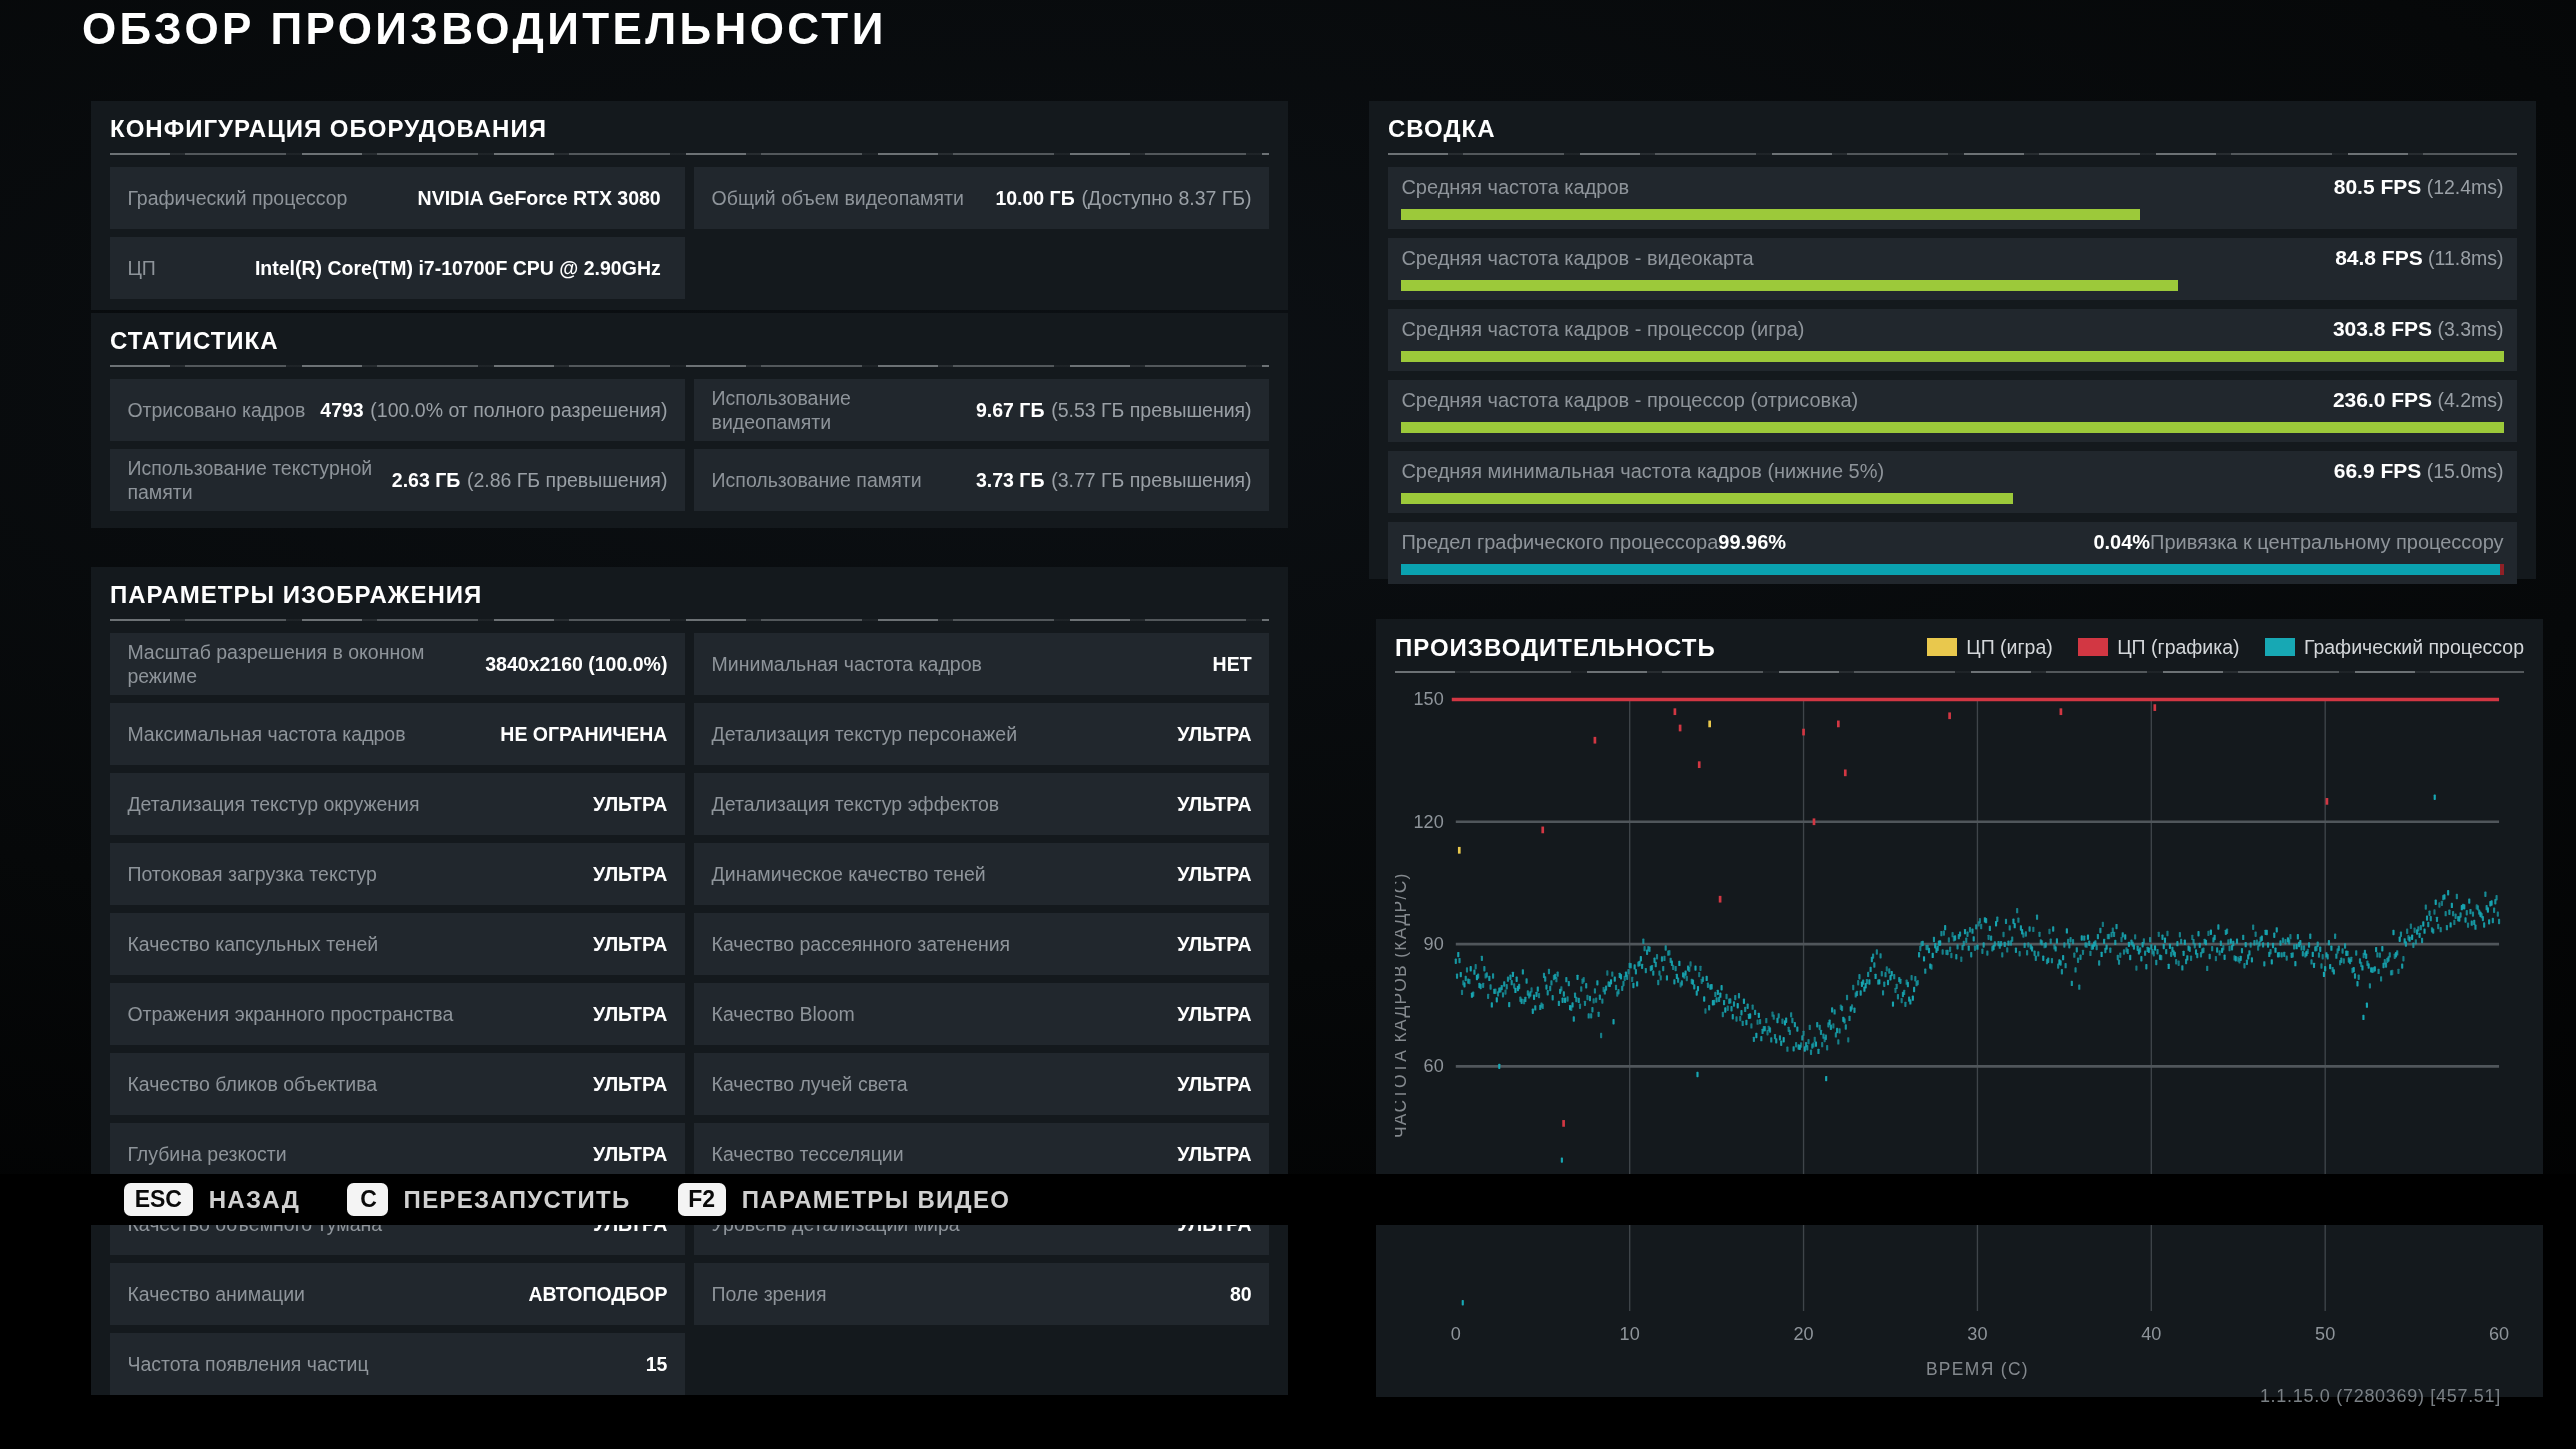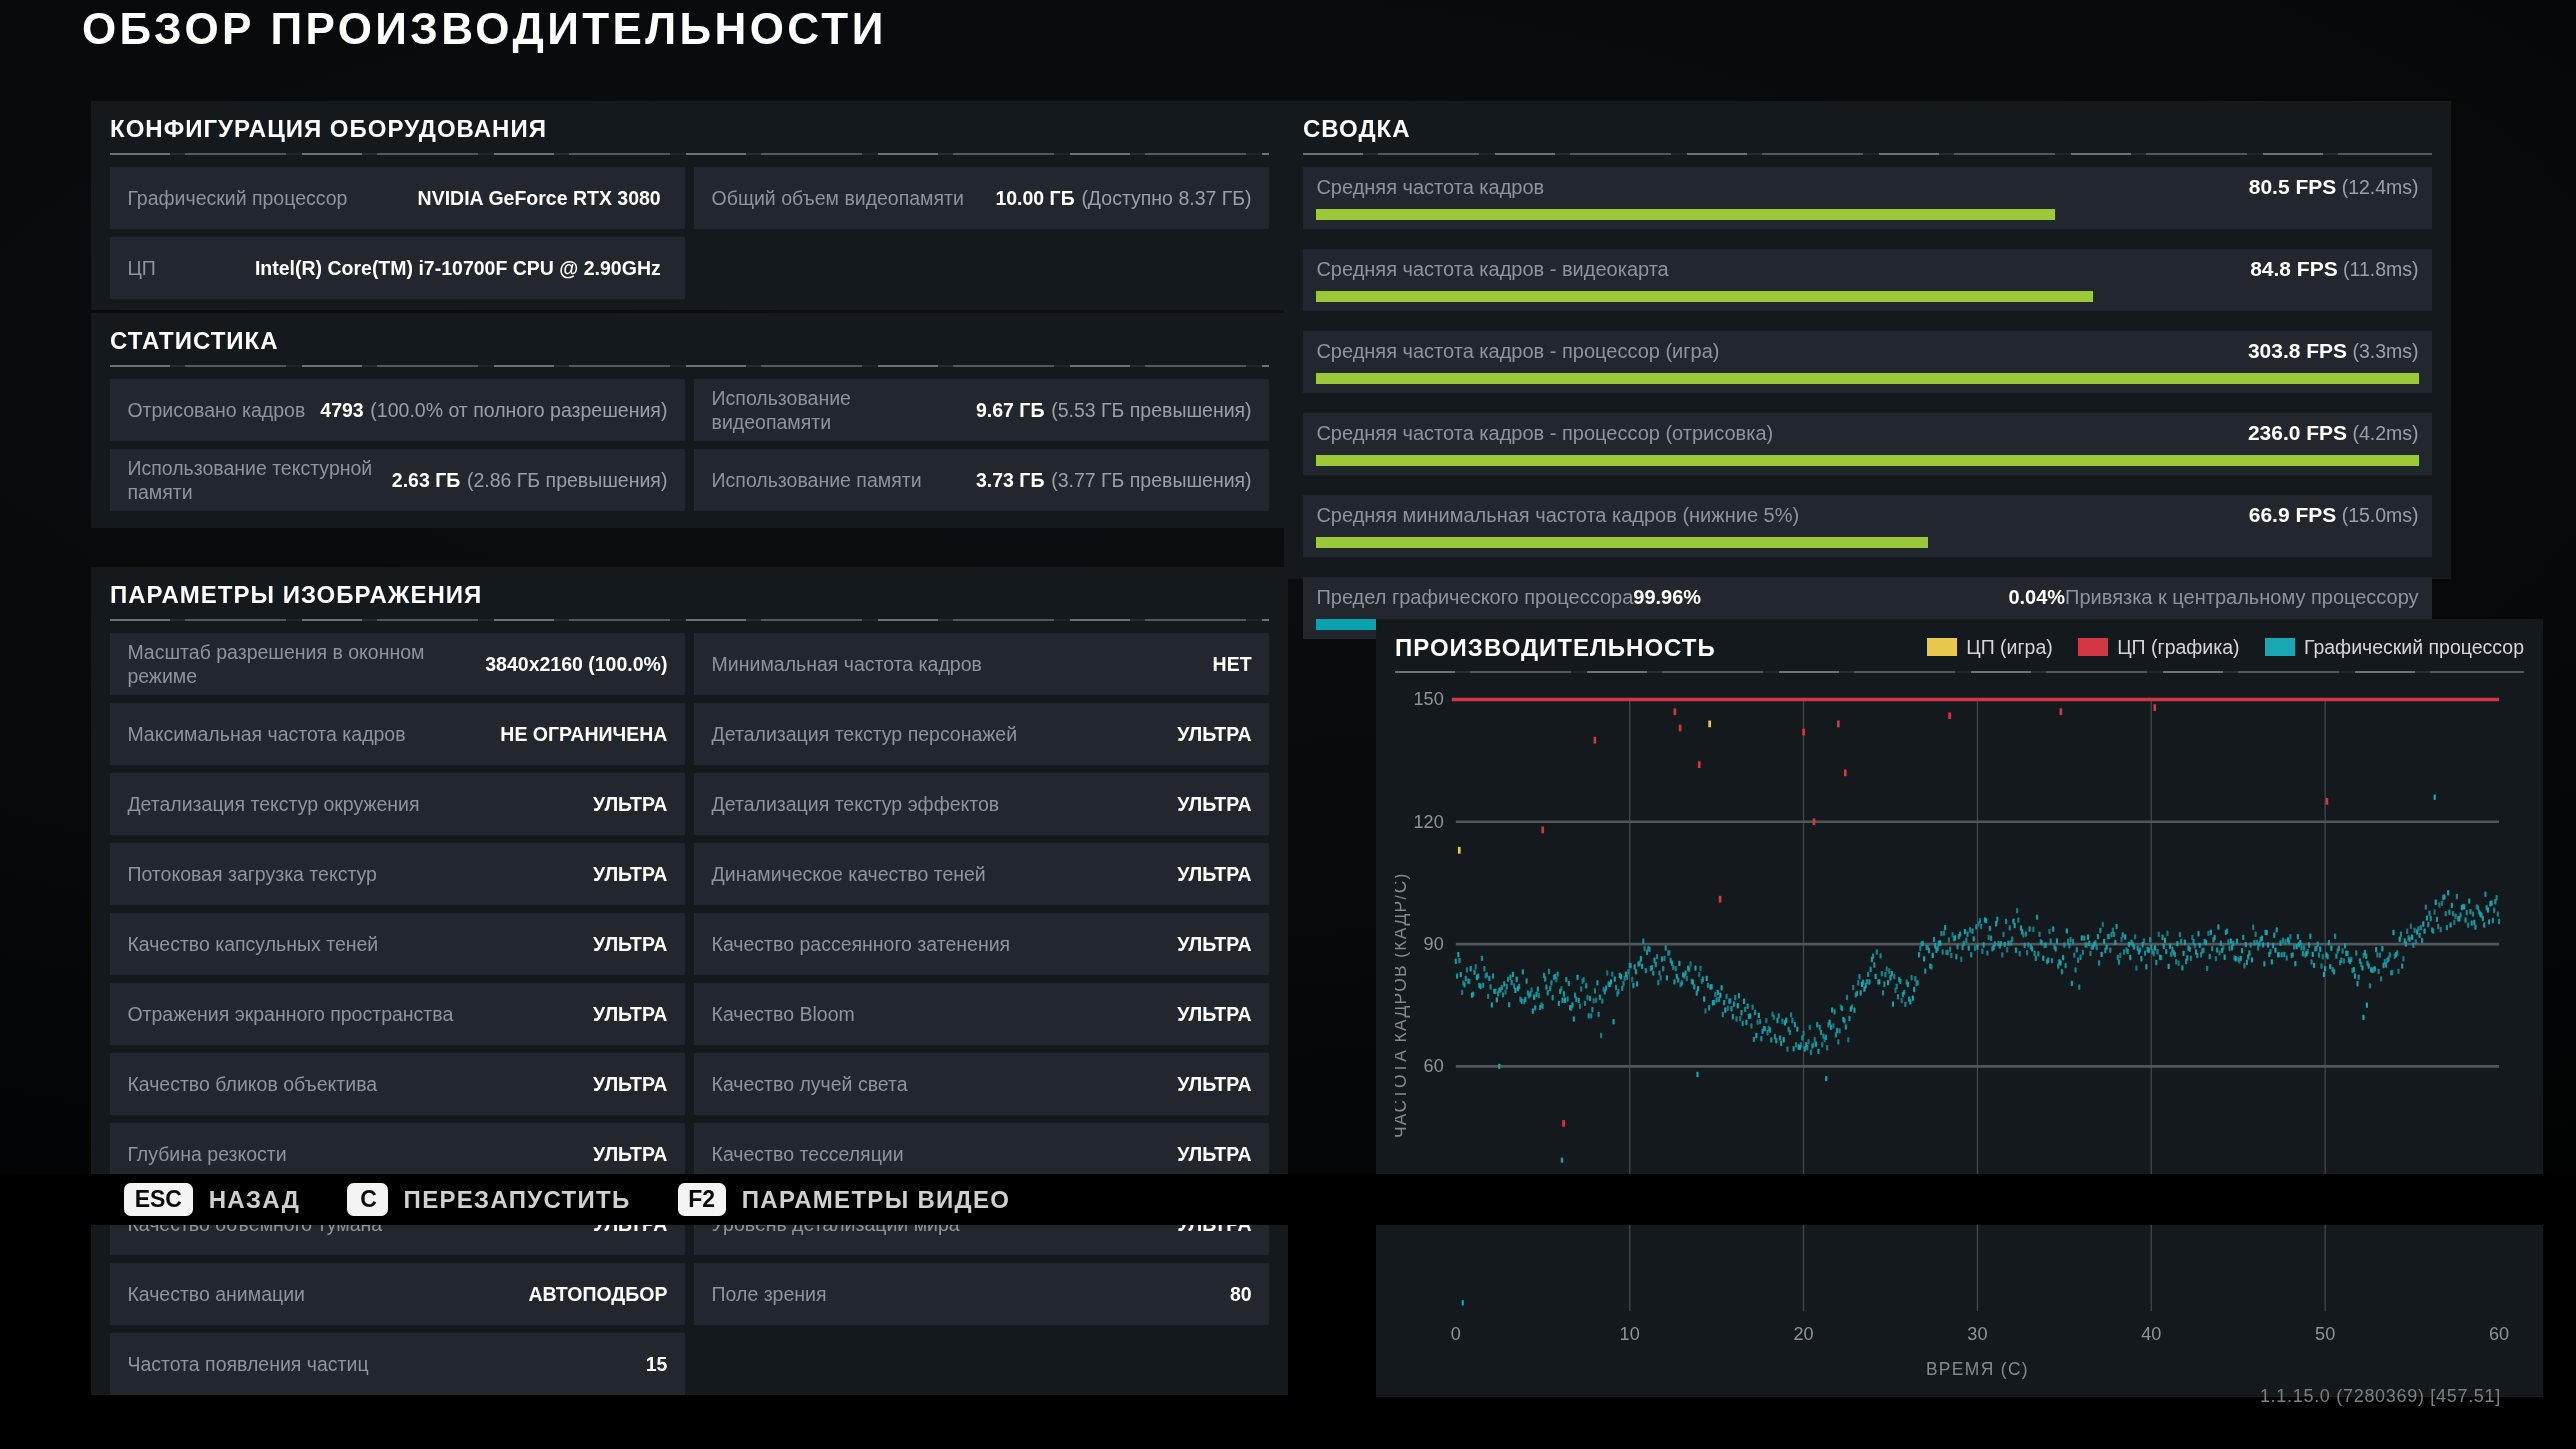--- a/index.html
+++ b/index.html
@@ -11,21 +11,21 @@
   .panel h2{margin:0;color:#fff;font-size:24px;font-weight:bold;letter-spacing:1px;line-height:31px;white-space:nowrap;}
   .rule{height:2px;margin-top:9.4px;margin-bottom:12px;opacity:.8;
     background:repeating-linear-gradient(90deg,rgba(150,155,158,.85) 0 60px,rgba(150,155,158,.18) 60px 75px,rgba(150,155,158,.6) 75px 176px,rgba(150,155,158,.1) 176px 192px);}
   .grid2{display:grid;grid-template-columns:1fr 1fr;gap:8px 9.4px;}
   .cell{background:#21272d;min-height:62px;box-sizing:border-box;padding:6.7px 17.4px;
     display:flex;align-items:center;gap:9.4px;}
   .lbl{color:#8e949a;font-size:19.5px;line-height:24px;}
   .val{margin-left:auto;text-align:right;white-space:nowrap;color:#fff;font-size:19.5px;font-weight:bold;}
   .val .note{color:#9aa0a6;font-weight:normal;margin-left:6.7px;}
   
-  .sumrow{background:#21272d;height:62px;box-sizing:border-box;padding:8px 13.4px 9.4px 13.4px;margin-bottom:20px;
+  .sumrow{background:#21272d;height:62px;box-sizing:border-box;padding:8px 13.4px 9.4px 13.4px;margin-bottom:9px;
     display:flex;flex-direction:column;}
   .sumline{display:flex;align-items:baseline;}
   .sumline .lbl{font-size:20px;}
   .sumline .fps{margin-left:auto;color:#fff;font-size:21px;font-weight:bold;white-space:nowrap;}
   .sumline .ms{color:#9aa0a6;font-weight:normal;font-size:19.5px;margin-left:5.4px;}
   .bartrack{margin-top:auto;width:100%;height:11.4px;display:flex;}
   .barfill{height:11.4px;background:#9cc93a;}
   .gpulabelwrap{display:flex;align-items:baseline;width:100%;}
   .white-strong{color:#fff;font-weight:bold;font-size:20px;}
   .bound-bar{margin-top:auto;width:100%;height:11.4px;display:flex;}
@@ -211,21 +211,21 @@
           <span class="val"><b>80</b></span>
         </div>
 
         <div class="cell">
           <span class="lbl">Частота появления частиц</span>
           <span class="val"><b>15</b></span>
         </div>
       </div>
   </section>
 
-  <section class="panel" style="left:1284px;top:101px;width:1167px;height:478px;">
+  <section class="panel" style="left:1369px;top:101px;width:1167px;height:478px;">
     <h2>СВОДКА</h2>
     <div class="rule"></div>
     <div>
 
         <div class="sumrow">
           <div class="sumline">
             <span class="lbl">Средняя частота кадров</span>
             <span class="fps"><span>80.5 FPS</span><span class="ms">(12.4ms)</span></span>
           </div>
           <div class="bartrack">

